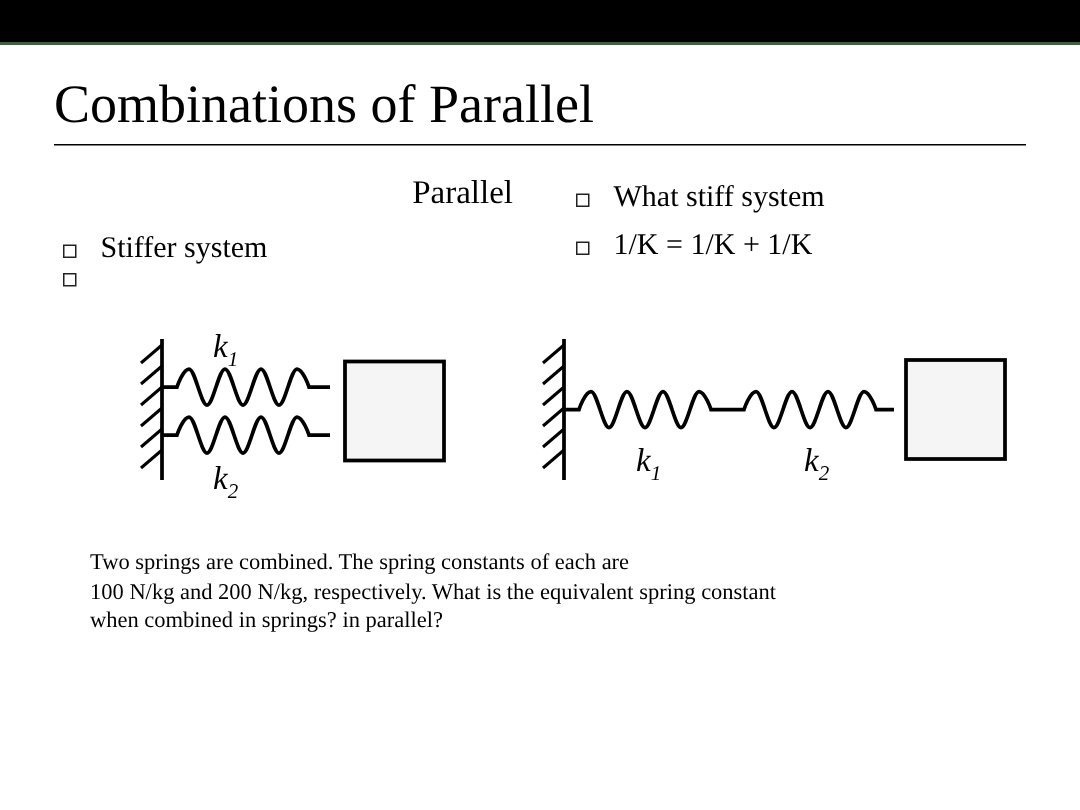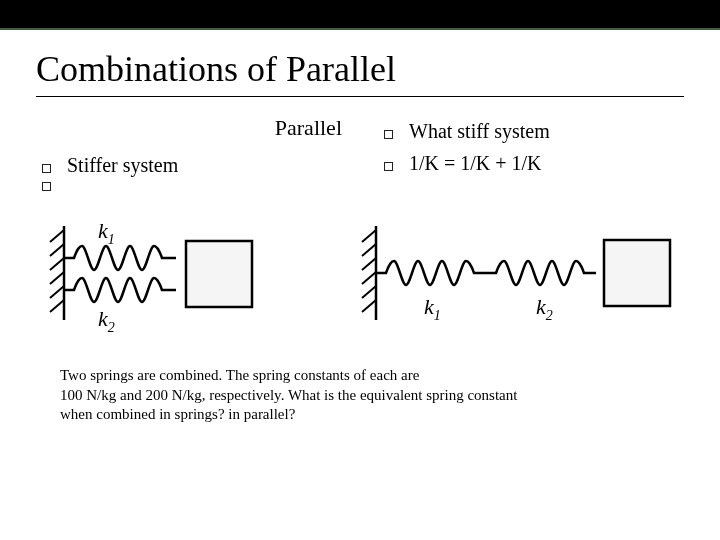--- a/index.html
+++ b/index.html
@@ -46,21 +46,21 @@
     margin-right: 16px;
     position: relative;
     top: 1px;
     flex-shrink: 0;
   }
   .diagrams {
     display: flex;
     gap: 24px;
     margin-top: 18px;
   }
-  .diagram-box { flex: 1; display:flex; justify-content:flex-start; }
+  .diagram-box { flex: 1; display:flex; justify-content:flex-end; }
   .problem {
     margin: 28px 36px 0 60px;
     font-size: 15px;
     font-weight: normal;
     line-height: 1.3;
   }
 </style>
 </head>
 <body>
 

